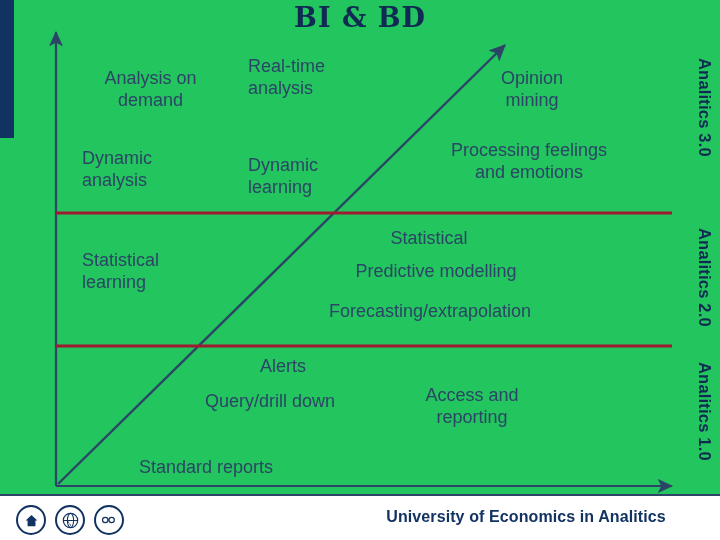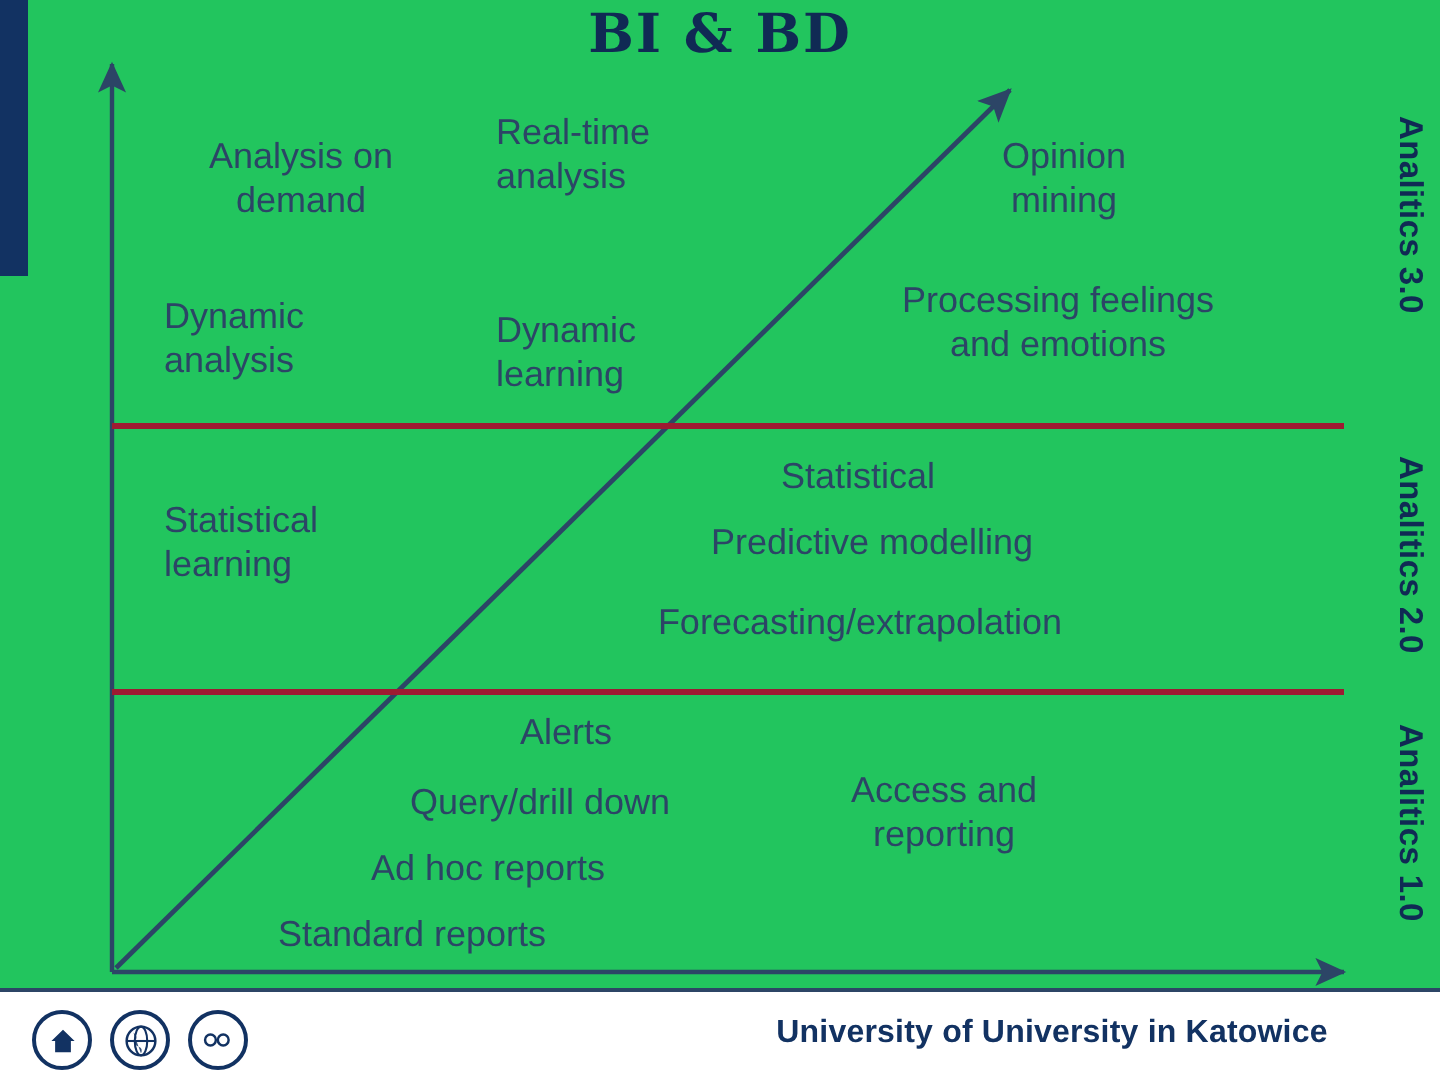--- a/index.html
+++ b/index.html
@@ -172,21 +172,20 @@
   <div class="lbl c" style="left:300px; top:228px; width:258px;">Statistical</div>
 
   <div class="lbl c" style="left:300px; top:261px; width:272px;">Predictive modelling</div>
 
   <div class="lbl c" style="left:280px; top:301px; width:300px;">Forecasting/extrapolation</div>
 
   <div class="lbl c" style="left:188px; top:356px; width:190px;">Alerts</div>
 
   <div class="lbl c" style="left:162px; top:391px; width:216px;">Query/drill down</div>
 
-  <div class="lbl c" style="left:136px; top:424px; width:216px;">Ad hoc reports</div>
 
   <div class="lbl c" style="left:98px; top:457px; width:216px;">Standard reports</div>
 
   <div class="lbl c" style="left:392px; top:385px; width:160px;">Access and
 reporting</div>
 
   <div class="stage" style="right:6px; top:58px;">Analitics 3.0</div>
 
   <div class="stage" style="right:6px; top:228px;">Analitics 2.0</div>
 
@@ -211,15 +210,15 @@
     </div>
     <div class="ficon">
       <svg width="18" height="12" viewBox="0 0 22 12" aria-hidden="true">
         <path d="M6 6 a3.1 3.1 0 1 1 3.1 3.1 a3.1 3.1 0 0 1 -3.1 -3.1 Z" fill="none"></path>
         <circle cx="6.4" cy="6" r="3.3" fill="none" stroke="#123262" stroke-width="1.5"></circle>
         <circle cx="14.2" cy="6" r="3.3" fill="none" stroke="#123262" stroke-width="1.5"></circle>
       </svg>
     </div>
   </div>
 
-  <div class="footer-org">University of University in Katowice</div>
+  <div class="footer-org">University of Economics in Analitics</div>
 
 </div>
 
 </body></html>

